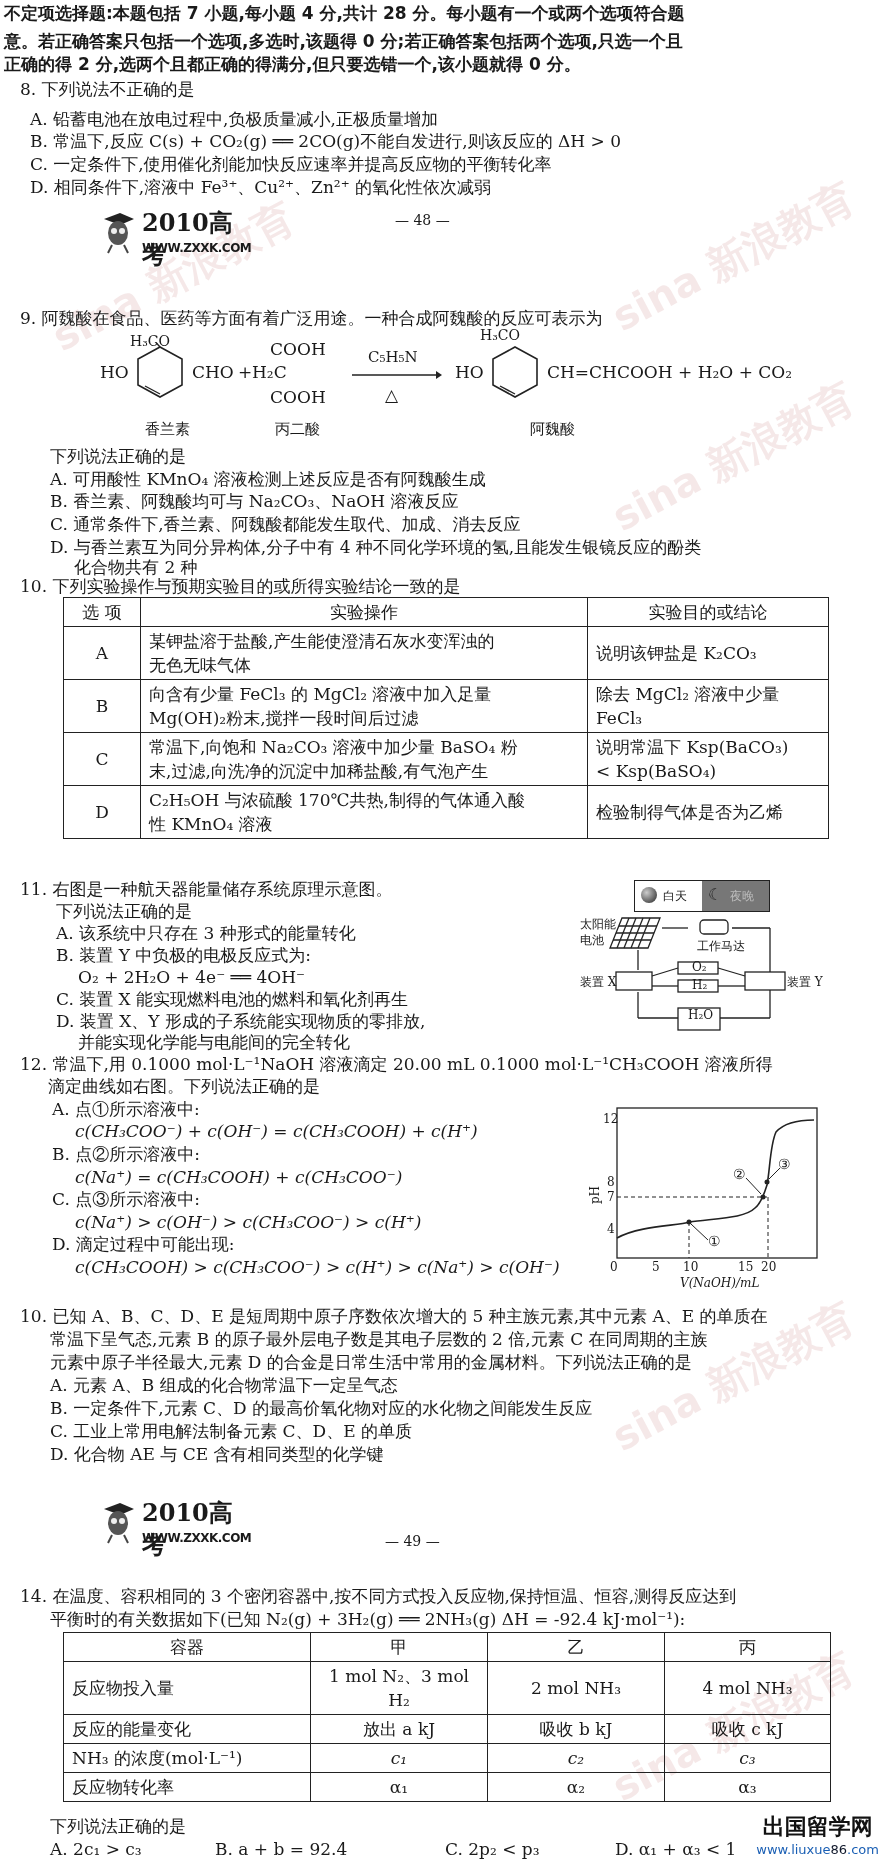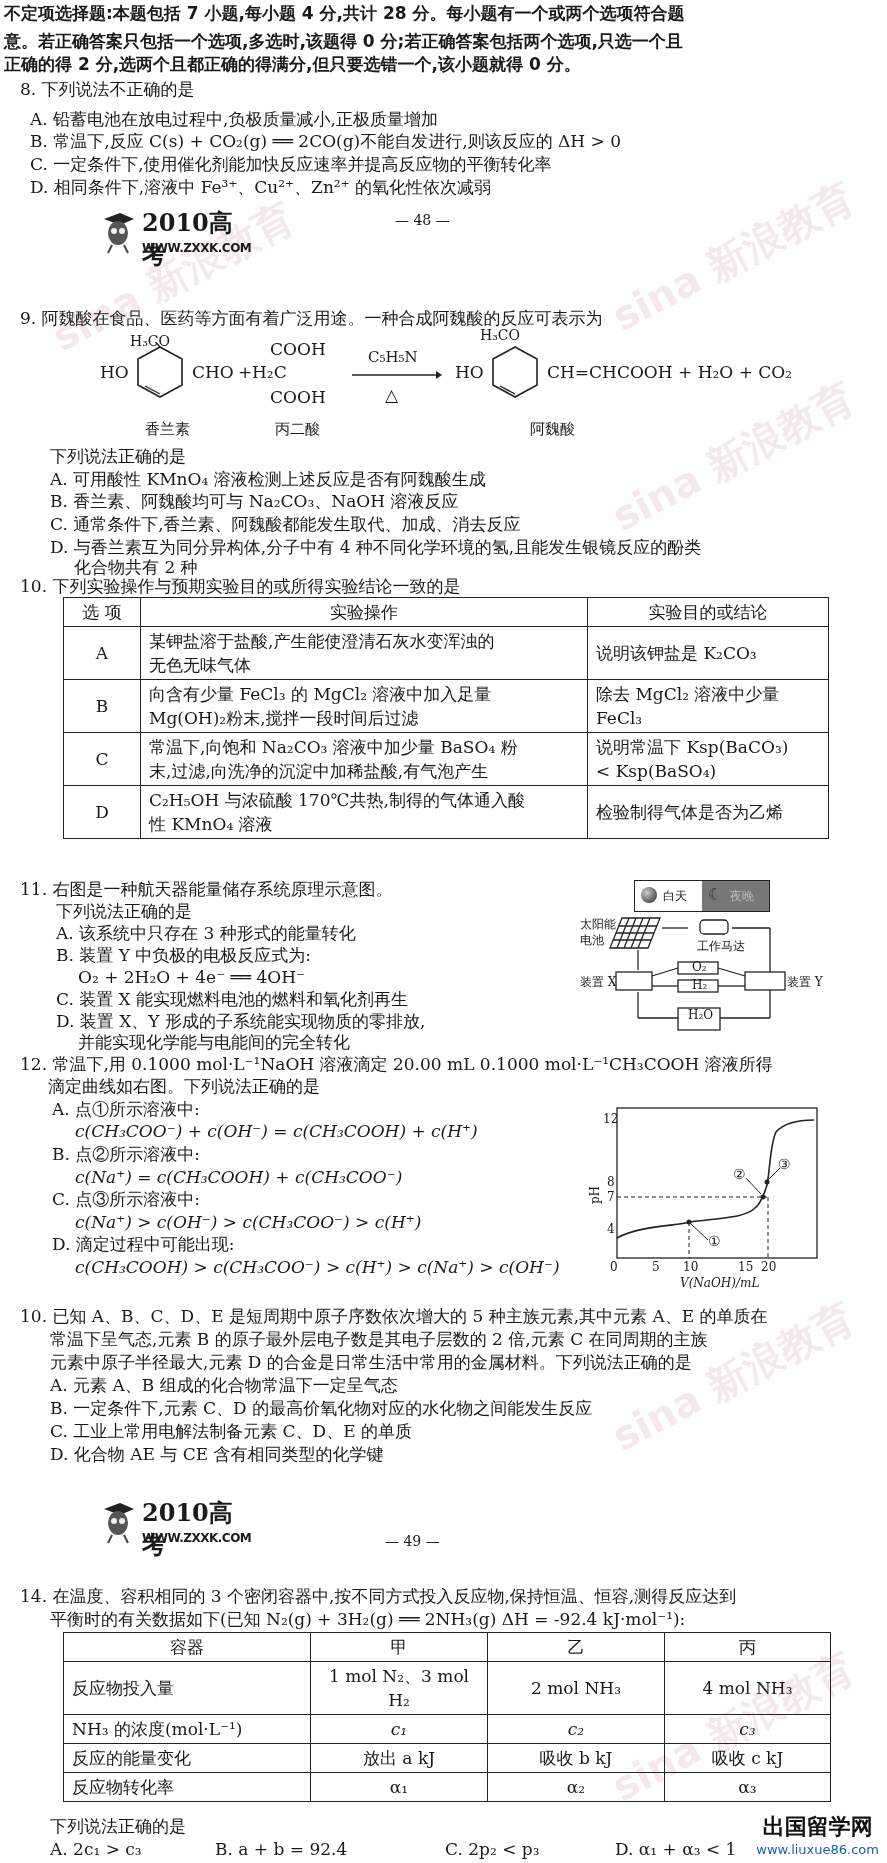--- a/index.html
+++ b/index.html
@@ -16,21 +16,21 @@
   .logo .title { position: absolute; left: 42px; top: 2px; font-size: 24px; font-weight: bold; font-family: "DejaVu Serif", serif; }
   .logo .url { position: absolute; left: 42px; top: 36px; font-size: 12px; font-weight: bold; font-family: "DejaVu Sans", sans-serif; letter-spacing: -0.5px; }
   .pagenum { position: absolute; font-size: 14px; }
   table.q { position: absolute; border-collapse: collapse; font-size: 17px; }
   table.q td { border: 1.5px solid #222; padding: 2px 8px; line-height: 24px; vertical-align: middle; }
   table.q td.c { text-align: center; }
   .watermark { position: absolute; color: rgba(200,130,130,0.18); font-family: "DejaVu Sans", sans-serif; font-weight: bold; transform: rotate(-28deg); pointer-events: none; }
   .footer-brand { position: absolute; right: 8px; bottom: 6px; text-align: center; }
   .footer-brand .t { font-size: 22px; font-weight: bold; font-family: "DejaVu Sans", sans-serif; color: #111; }
   .footer-brand .u { font-size: 13px; color: #1a5fb4; font-family: "DejaVu Sans", sans-serif; }
-  .u86 { color: #0369a1; }
+  .u86 { color: #0f172a; }
 </style>
 </head>
 <body>
 
 <div class="watermark" style="left:40px;top:250px;font-size:40px;">sina 新浪教育</div>
 <div class="watermark" style="left:600px;top:230px;font-size:40px;">sina 新浪教育</div>
 <div class="watermark" style="left:600px;top:430px;font-size:40px;">sina 新浪教育</div>
 <div class="watermark" style="left:600px;top:1350px;font-size:40px;">sina 新浪教育</div>
 <div class="watermark" style="left:600px;top:1700px;font-size:40px;">sina 新浪教育</div>
 
@@ -284,30 +284,30 @@
     <td class="c" style="width:160px;">乙</td>
     <td class="c">丙</td>
   </tr>
   <tr>
         <td>反应物投入量</td>
         <td class="c">1 mol N₂、3 mol H₂</td>
         <td class="c">2 mol NH₃</td>
         <td class="c">4 mol NH₃</td>
       </tr>
   <tr>
+        <td>反应的能量变化</td>
+        <td class="c">放出 a kJ</td>
+        <td class="c">吸收 b kJ</td>
+        <td class="c">吸收 c kJ</td>
+      </tr>
+  <tr>
         <td>NH₃ 的浓度(mol·L⁻¹)</td>
         <td class="c" style="font-style:italic;">c₁</td>
         <td class="c" style="font-style:italic;">c₂</td>
         <td class="c" style="font-style:italic;">c₃</td>
-      </tr>
-  <tr>
-        <td>反应的能量变化</td>
-        <td class="c">放出 a kJ</td>
-        <td class="c">吸收 b kJ</td>
-        <td class="c">吸收 c kJ</td>
       </tr>
   <tr>
         <td>反应物转化率</td>
         <td class="c">α₁</td>
         <td class="c">α₂</td>
         <td class="c">α₃</td>
       </tr>
 </tbody>
   </table>
 <div class="line" style="left:50px;top:1815px;">下列说法正确的是</div>

